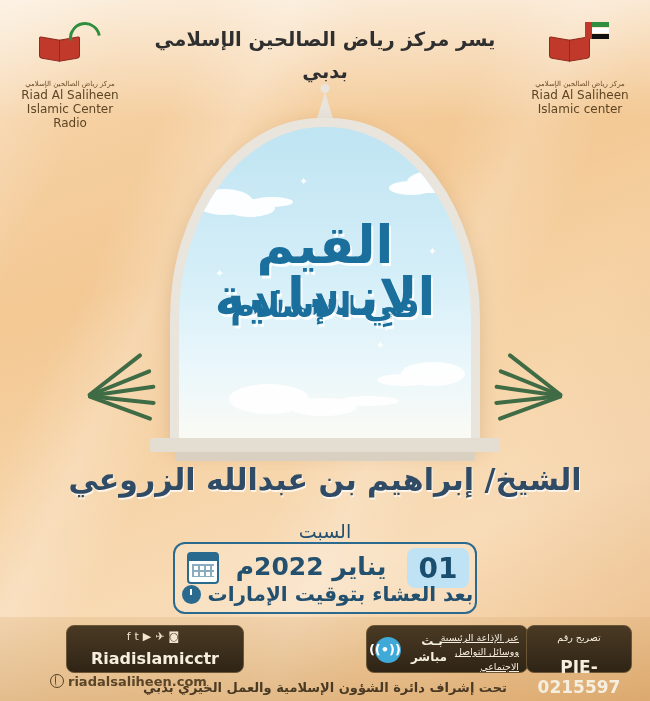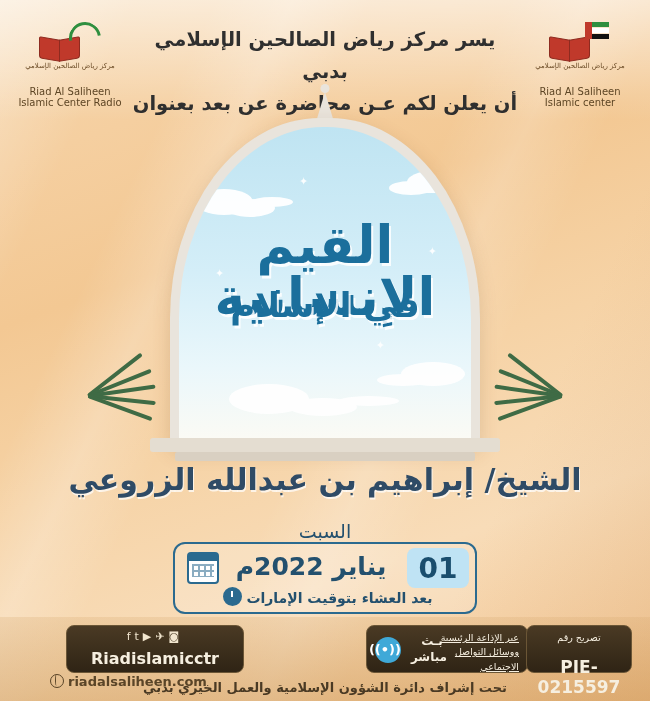--- a/index.html
+++ b/index.html
@@ -88,27 +88,27 @@
   }
   .flag i { position: absolute; left: 0; width: 24px; height: 5px; display: block;}
   .flag i:nth-child(1){ top:0; background:#2f8f3f;}
   .flag i:nth-child(2){ top:6px; background:#ffffff;}
   .flag i:nth-child(3){ top:12px; background:#111;}
   .flag u { position: absolute; left:0; top:0; width:7px; height:17px; background:#c0392b; }
   .logo-arabic {
     font-size: 7px;
     color: #6a4a25;
     letter-spacing: -0.2px;
+    margin-top: 18px;
+    direction: rtl;
+  }
+  .logo-latin {
+    font-size: 12px;
+    color: #5d4524;
     margin-top: 0;
-    direction: rtl;
-  }
-  .logo-latin {
-    font-size: 10px;
-    color: #5d4524;
-    margin-top: 16px;
   }
   .header-text {
     position: absolute;
     left: 130px; right: 130px;
     top: 6px;
     text-align: center;
     direction: rtl;
     color: #2f2f2f;
   }
   .header-text div {
@@ -322,21 +322,21 @@
       linear-gradient(to bottom, #2b6a8f 2px, transparent 2px) 0 0/6px 6px repeat;
     opacity: .55;
   }
   .time-row {
     position: absolute;
     left: 0; right: 0;
     bottom: 6px;
     text-align: center;
     direction: rtl;
     color: #23506e;
-    font-size: 14px;
+    font-size: 20px;
     font-weight: bold;
   }
   .clock-icon {
     display: inline-block;
     width: 15px; height: 15px;
     border: 2px solid #2b6a8f;
     border-radius: 50%;
     position: relative;
     vertical-align: -3px;
     margin-left: 5px;
@@ -501,21 +501,20 @@
           <div class="page r"></div>
         </div>
         <div class="dish"></div>
       </div>
       <div class="logo-arabic">مركز رياض الصالحين الإسلامي</div>
       <div class="logo-latin">Riad Al Saliheen Islamic Center Radio</div>
     </div>
 
     <div class="header-text">
       <div>يسر مركز رياض الصالحين الإسلامي بدبي</div>
-      <div>أن يعلن لكم عـن محاضرة عن بعد بعنوان</div>
     </div>
 
     <div class="logo right">
       <div class="logo-mark">
         <div class="book">
           <div class="page l"></div>
           <div class="page r"></div>
         </div>
         <div class="flag">
           <i></i>

